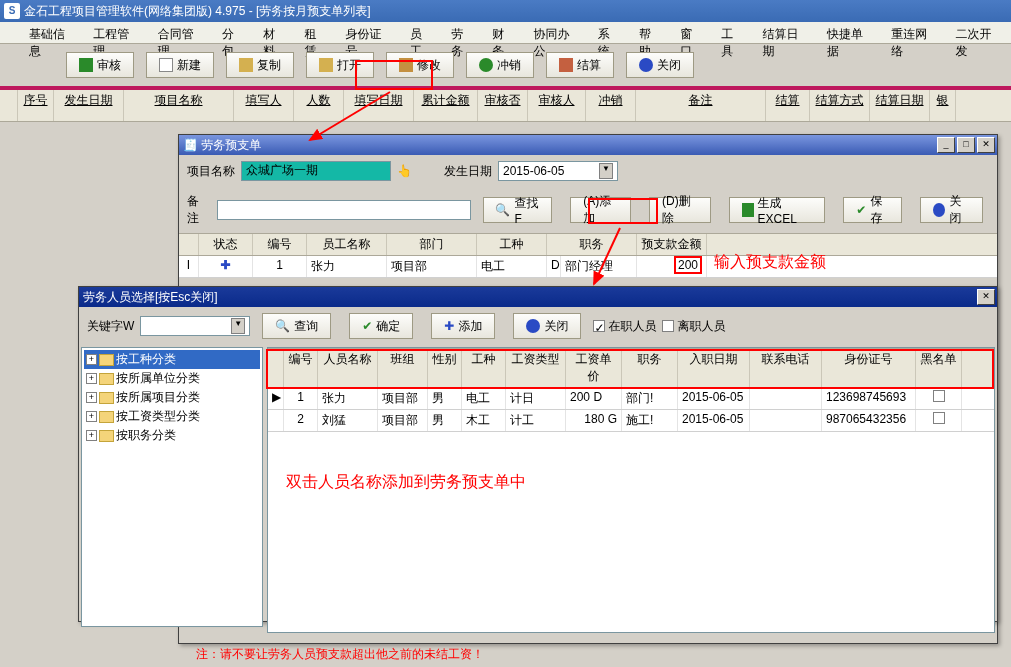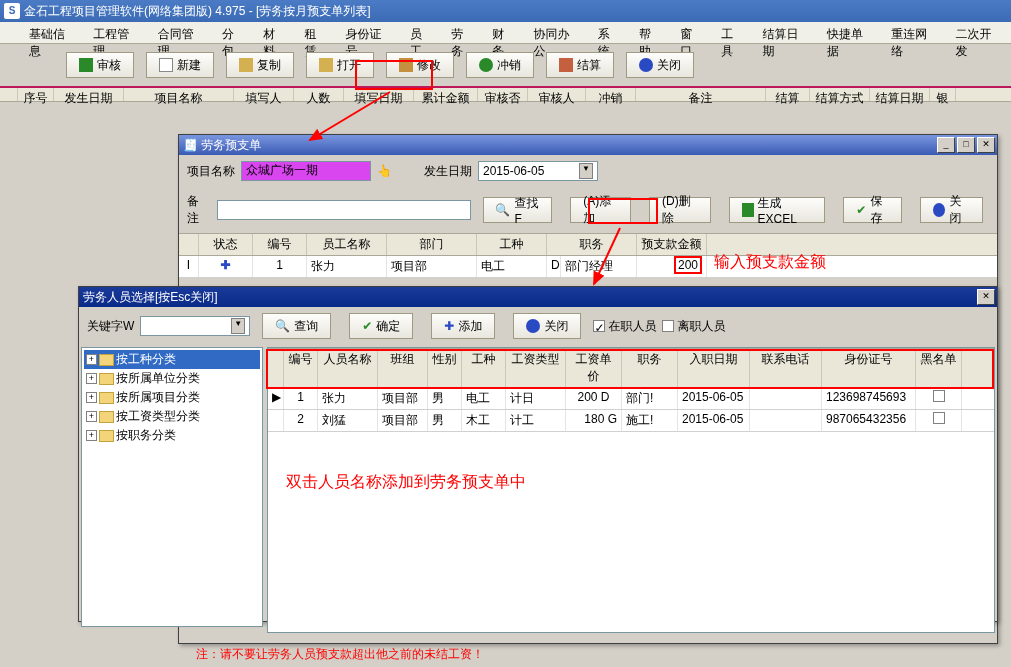--- a/index.html
+++ b/index.html
@@ -9,21 +9,21 @@
 .titlebar .icon { width: 16px; height: 16px; margin-right: 4px; background: #fff; border-radius: 2px; display: inline-flex; align-items: center; justify-content: center; color: #3a6bb4; font-weight: bold; font-size: 10px; }
 
 .menubar { background: #f0f0e8; border-bottom: 1px solid #aca899; height: 22px; display: flex; padding-left: 20px; }
 .menubar span { padding: 4px 9px; cursor: default; }
 
 .bigtitle { font-size: 20px; color: #4a4a8a; padding: 8px 16px; background: #d4d0c8; display: inline-block; }
 .toolbar-row { display: flex; align-items: center; background: #d4d0c8; padding: 4px 0; height: 42px; }
 .btn { background: linear-gradient(#fdfdfb, #e8e6dd); border: 1px solid #9e9a84; padding: 4px 12px; margin: 0 6px; display: inline-flex; align-items: center; gap: 4px; cursor: default; min-width: 68px; justify-content: center; height: 26px; }
 .btn .bi { width: 14px; height: 14px; display: inline-block; }
 
-.colheader-row { background: #eae7d9; border-top: 2px solid #be185d; border-bottom: 1px solid #aca899; height: 16px; display: flex; }
+.colheader-row { background: #eae7d9; border-top: 4px solid #be185d; border-bottom: 1px solid #aca899; height: 36px; display: flex; text-decoration: underline; }
 .colheader-row .ch { border-right: 1px solid #cbc7b8; padding: 2px 4px; text-align: center; }
 
 .dialog { position: absolute; background: #d4d0c8; border: 1px solid #404040; box-shadow: 2px 2px 4px rgba(0,0,0,.3); }
 .dlg-title { background: linear-gradient(#7a96df, #3a5bb4); color: #fff; height: 20px; line-height: 20px; padding-left: 4px; display: flex; align-items: center; justify-content: space-between; }
 .dlg-title .wbtns { display: flex; }
 .dlg-title .wbtn { width: 18px; height: 16px; background: #d4d0c8; border: 1px solid #fff; border-right-color:#404040; border-bottom-color:#404040; margin-right: 2px; font-size: 9px; text-align: center; line-height: 12px; color:#000; font-family: Arial; }
 
 .form-row { display: flex; align-items: center; padding: 6px 8px; gap: 6px; }
 .form-row label { }
 .txt { background: #fff; border: 1px solid #7a96a0; height: 20px; padding: 0 4px; }
@@ -140,21 +140,21 @@
   <div class="dlg-title">
     <span><span>🧾</span> <span>劳务预支单</span></span>
     <span class="wbtns">
       <span class="wbtn">_</span>
       <span class="wbtn">□</span>
       <span class="wbtn">✕</span>
     </span>
   </div>
   <div class="form-row">
     <label>项目名称</label>
-    <span class="txt" style="width:130px;background:#d946ef">众城广场一期</span>
+    <span class="txt" style="width:150px;background:#14b8a6">众城广场一期</span>
     <span style="color:#c46040">👆</span>
     <span style="width:20px"></span>
     <label>发生日期</label>
     <span class="combo" style="width:120px">
         <span>2015-06-05</span>
         <span class="dd">▼</span>
       </span>
   </div>
   <div class="form-row">
     <label>备  注</label>
@@ -290,21 +290,21 @@
         <span class="sc" style="width:46px">黑名单</span>
       </div>
       <div class="subgrid-row">
         <span class="sc" style="width:16px">▶</span>
         <span class="sc" style="width:34px;text-align:center">1</span>
         <span class="sc" style="width:60px">张力</span>
         <span class="sc" style="width:50px">项目部</span>
         <span class="sc" style="width:34px">男</span>
         <span class="sc" style="width:44px">电工</span>
         <span class="sc" style="width:60px">计日</span>
-        <span class="sc" style="width:56px;text-align:center"><span>200</span> <span>D</span></span>
+        <span class="sc" style="width:56px;text-align:left"><span>200</span> <span>D</span></span>
         <span class="sc" style="width:56px">部门!</span>
         <span class="sc" style="width:72px">2015-06-05</span>
         <span class="sc" style="width:72px"></span>
         <span class="sc" style="width:94px">123698745693</span>
         <span class="sc" style="width:46px;text-align:center"><span class="ck"></span></span>
       </div>
       <div class="subgrid-row">
         <span class="sc" style="width:16px"></span>
         <span class="sc" style="width:34px;text-align:center">2</span>
         <span class="sc" style="width:60px">刘猛</span>

